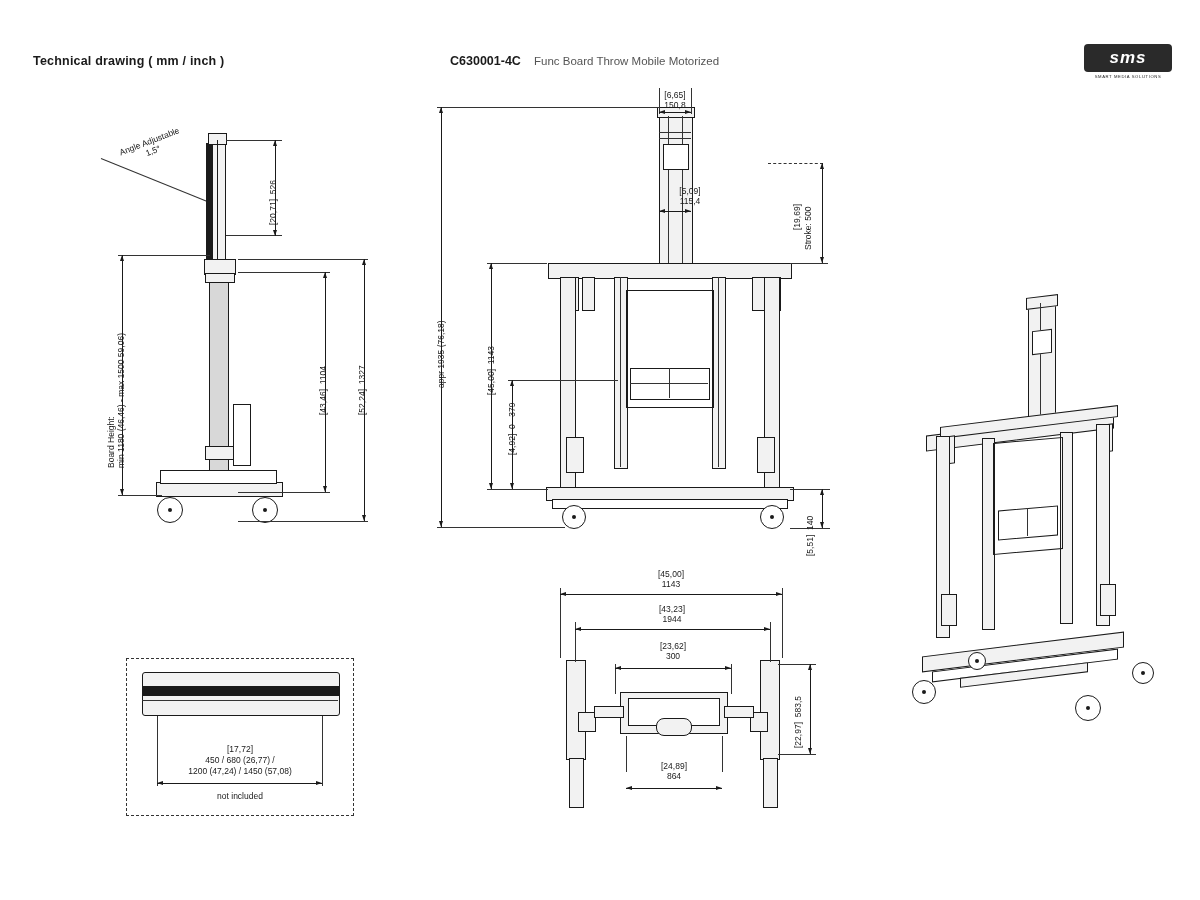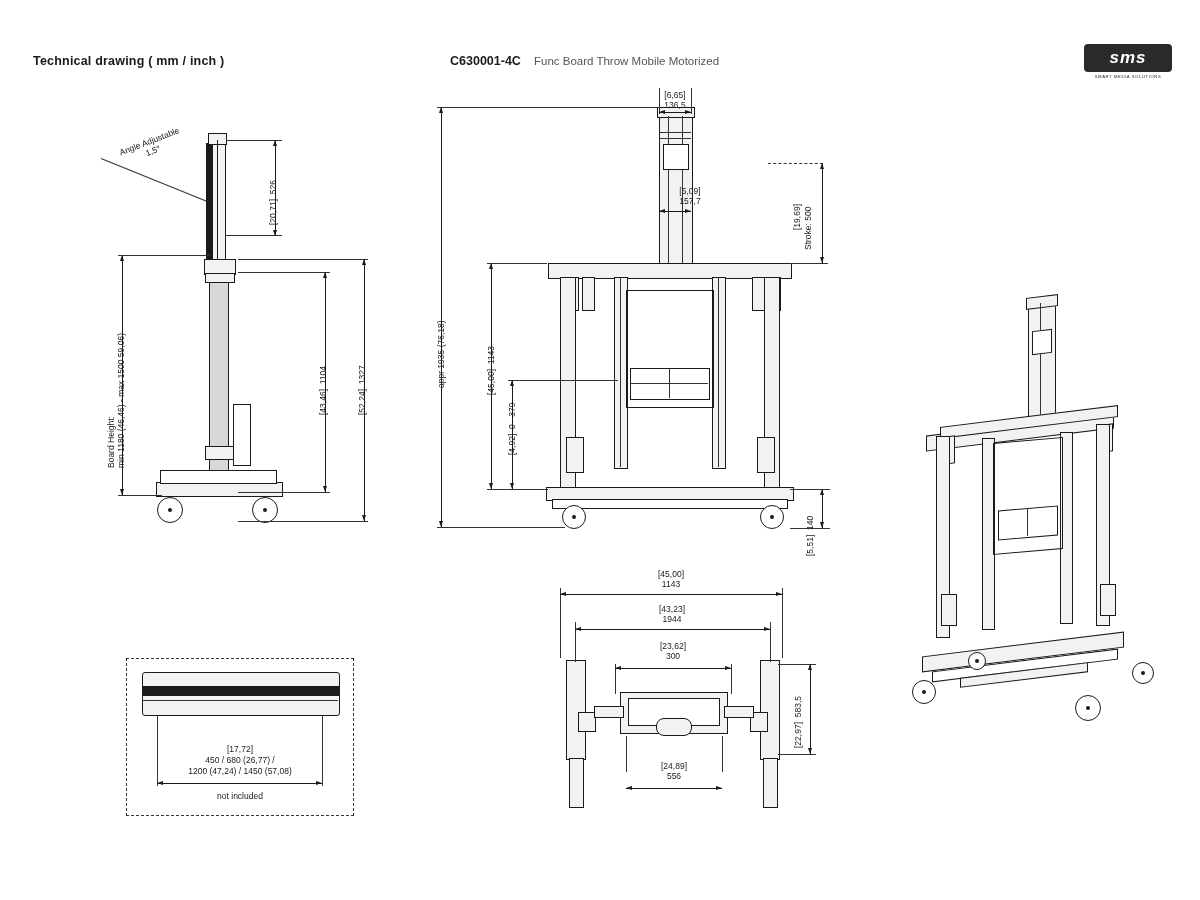--- a/index.html
+++ b/index.html
@@ -266,28 +266,28 @@
     <div class="wheel" style="left:760px; top:505px; width:22px; height:22px;">
         <span class="hub"></span>
       </div>
 
     <div class="ln thin v" style="left:659px; top:88px; height:26px;"></div>
     <div class="ln thin v" style="left:691px; top:88px; height:26px;"></div>
     <div class="ln dim h" style="left:659px; top:112px; width:32px;"></div>
     <div class="arrL" style="left:659px; top:110px;"></div>
     <div class="arrR" style="left:685px; top:110px;"></div>
     <div class="lbl lbl-c" style="left:645px; top:90px; width:60px;">
-      <span>[6,65]</span><br><span>136,5</span>
+      <span>[6,65]</span><br><span>150,8</span>
     </div>
 
     <div class="ln dim h" style="left:659px; top:211px; width:32px;"></div>
     <div class="arrL" style="left:659px; top:209px;"></div>
     <div class="arrR" style="left:685px; top:209px;"></div>
     <div class="lbl lbl-c" style="left:660px; top:186px; width:60px;">
-      <span>[5,09]</span><br><span>157,7</span>
+      <span>[5,09]</span><br><span>115,4</span>
     </div>
 
     <div class="dash-h" style="left:768px; top:163px; width:55px;"></div>
     <div class="ln thin h" style="left:790px; top:263px; width:38px;"></div>
     <div class="ln dim v" style="left:822px; top:163px; height:100px;"></div>
     <div class="arrU" style="left:820px; top:163px;"></div>
     <div class="arrD" style="left:820px; top:257px;"></div>
     <div class="lbl rot90" style="left:803px; top:250px;">
       <span>Stroke:</span> <span>500</span>
     </div>
@@ -382,21 +382,21 @@
     <div class="lbl rot90" style="left:793px; top:748px;">
       <span>[22,97]</span>&nbsp; <span>583,5</span>
     </div>
 
     <div class="ln thin v" style="left:626px; top:736px; height:36px;"></div>
     <div class="ln thin v" style="left:722px; top:736px; height:36px;"></div>
     <div class="ln dim h" style="left:626px; top:788px; width:96px;"></div>
     <div class="arrL" style="left:626px; top:786px;"></div>
     <div class="arrR" style="left:716px; top:786px;"></div>
     <div class="lbl lbl-c" style="left:644px; top:761px; width:60px;">
-      <span>[24,89]</span><br><span>556</span>
+      <span>[24,89]</span><br><span>864</span>
     </div>
   </div>
 
   <div>
     <div class="dashbox" style="left:126px; top:658px; width:226px; height:156px;"></div>
     <div class="part fill" style="left:142px; top:672px; width:196px; height:42px; border-radius:3px;"></div>
     <div class="part dark" style="left:142px; top:686px; width:196px; height:8px;"></div>
     <div class="ln thin h" style="left:142px; top:700px; width:196px;"></div>
 
     <div class="ln thin v" style="left:157px; top:716px; height:70px;"></div>

